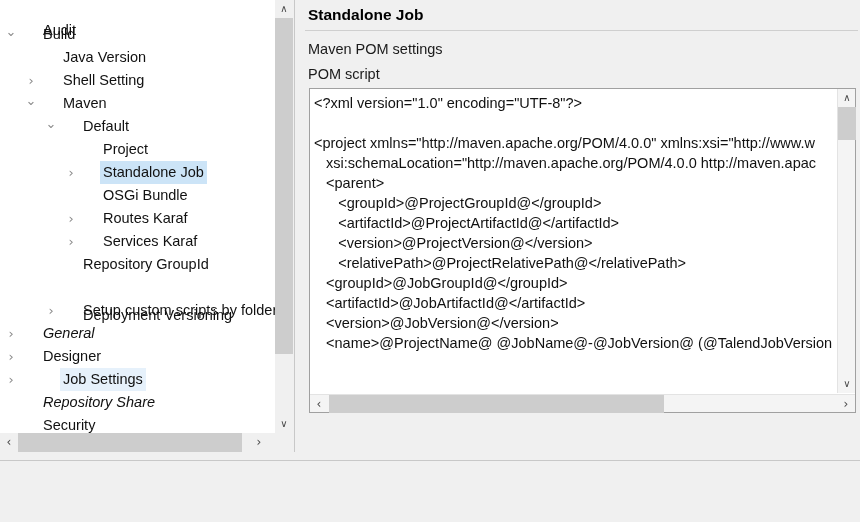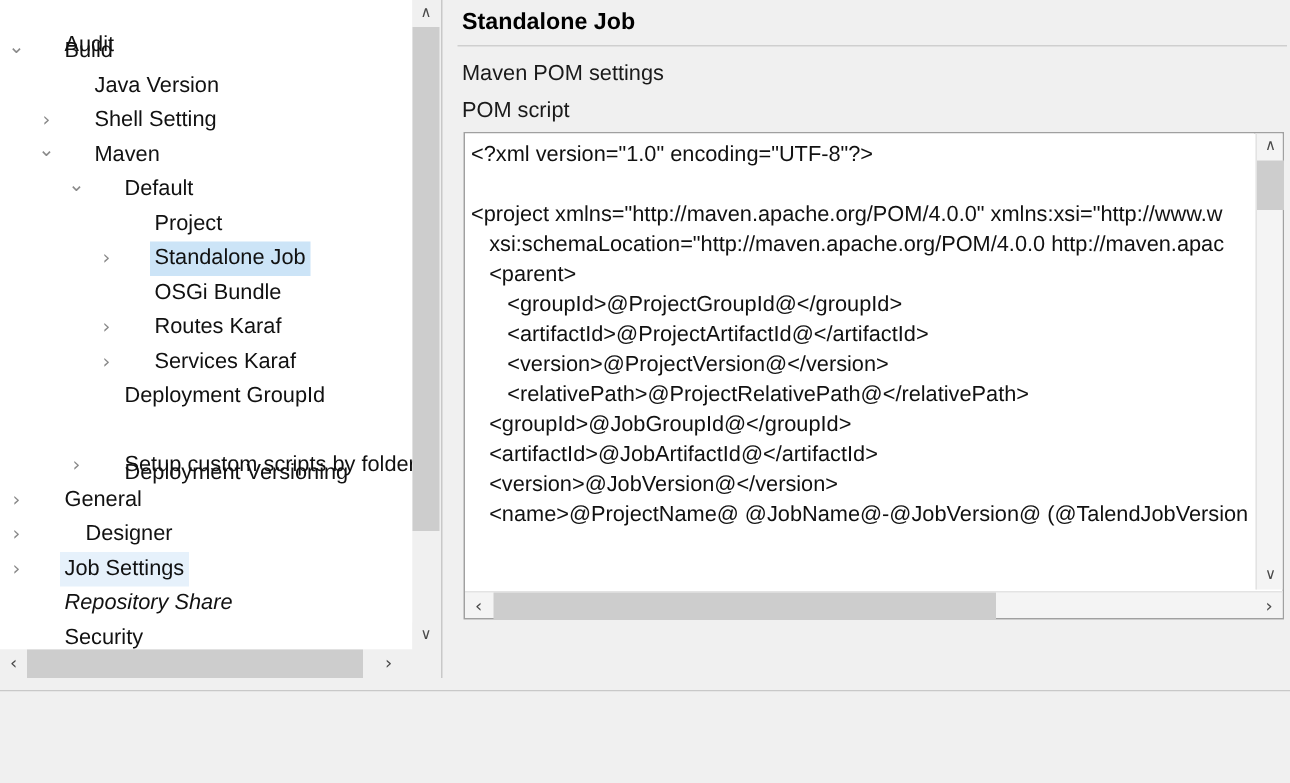--- a/index.html
+++ b/index.html
@@ -32,21 +32,21 @@
   .tree-label {
     position: absolute; top: 0; height: 23px; line-height: 23px;
     padding: 0 3px;
   }
   .tree-row .twisty {
     position: absolute; top: 0; height: 23px; width: 16px;
     line-height: 23px; text-align: center; color: #8a8a8a;
     font-size: 11px; font-family: "DejaVu Sans", sans-serif;
   }
   .sel-strong .tree-label { background: #cce4f7; }
-  .sel-weak .tree-label { background: #e6f1fb; }
+  .sel-weak .tree-label { background: #e6f1fb; margin-left: 20px; }
 
   
   #tree-vscroll {
     position: absolute; left: 275px; top: 0; width: 18px; height: 433px;
     background: #f0f0f0; border-left: 0px;
   }
   #tree-vscroll .sb-arrow {
     position: absolute; left: 0; width: 18px; height: 18px;
     text-align: center; line-height: 18px; color: #4a4a4a;
     font-size: 10px; font-family: "DejaVu Sans", sans-serif;
@@ -199,36 +199,36 @@
         </div>
         <div class="tree-row">
           <span class="twisty" style="left: 63px; font-size: 13px;">›</span>
           <span class="tree-label" style="left: 100px;">Routes Karaf</span>
         </div>
         <div class="tree-row">
           <span class="twisty" style="left: 63px; font-size: 13px;">›</span>
           <span class="tree-label" style="left: 100px;">Services Karaf</span>
         </div>
         <div class="tree-row">
-          <span class="tree-label" style="left: 80px;">Deployment GroupId</span>
+          <span class="tree-label" style="left: 80px;">Repository GroupId</span>
         </div>
         <div class="tree-row">
           <span class="tree-label" style="left: 80px; margin-top: 28px;">Deployment Versioning</span>
         </div>
         <div class="tree-row">
           <span class="twisty" style="left: 43px; font-size: 13px;">›</span>
           <span class="tree-label" style="left: 80px;">Setup custom scripts by folder</span>
         </div>
         <div class="tree-row">
           <span class="twisty" style="left: 3px; font-size: 13px;">›</span>
-          <span class="tree-label" style="left: 40px;">General</span>
+          <span class="tree-label" style="left: 40px; font-style: italic;">General</span>
         </div>
         <div class="tree-row">
           <span class="twisty" style="left: 3px; font-size: 13px;">›</span>
-          <span class="tree-label" style="left: 54px;">Designer</span>
+          <span class="tree-label" style="left: 40px;">Designer</span>
         </div>
         <div class="tree-row sel-weak">
           <span class="twisty" style="left: 3px; font-size: 13px;">›</span>
           <span class="tree-label" style="left: 40px;">Job Settings</span>
         </div>
         <div class="tree-row">
           <span class="tree-label" style="left: 40px; font-style: italic;">Repository Share</span>
         </div>
         <div class="tree-row">
           <span class="tree-label" style="left: 40px;">Security</span>

